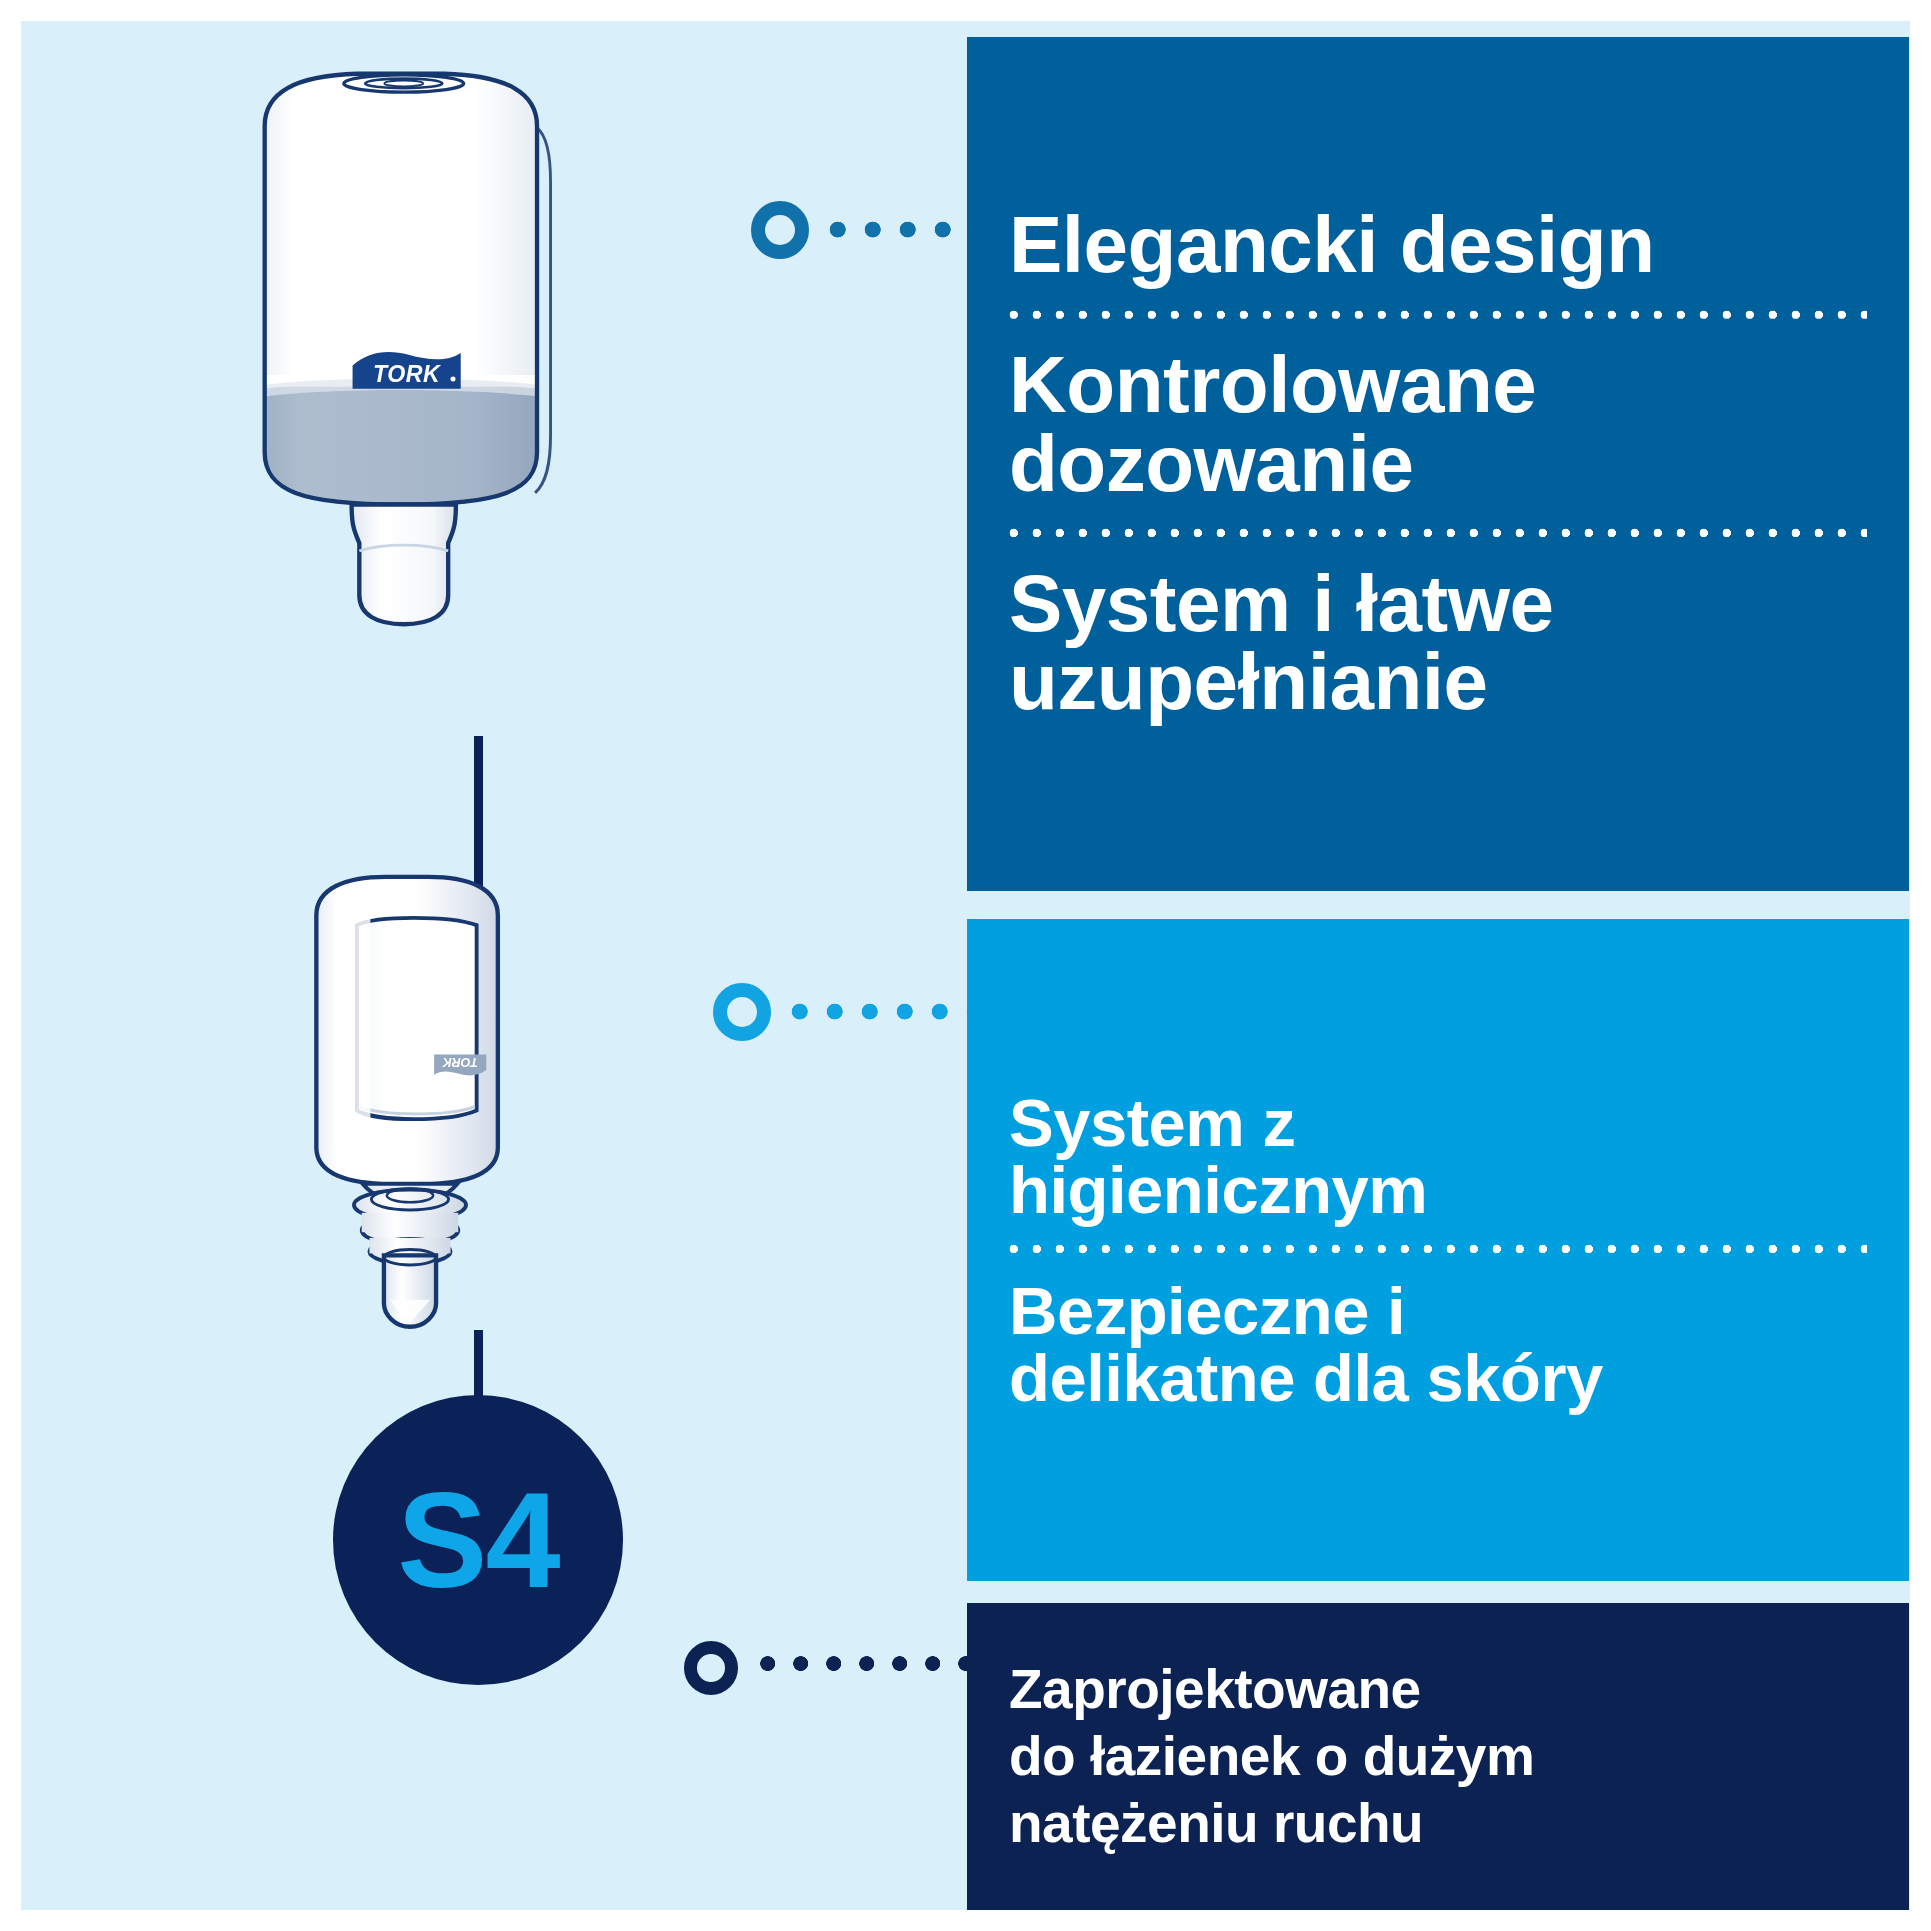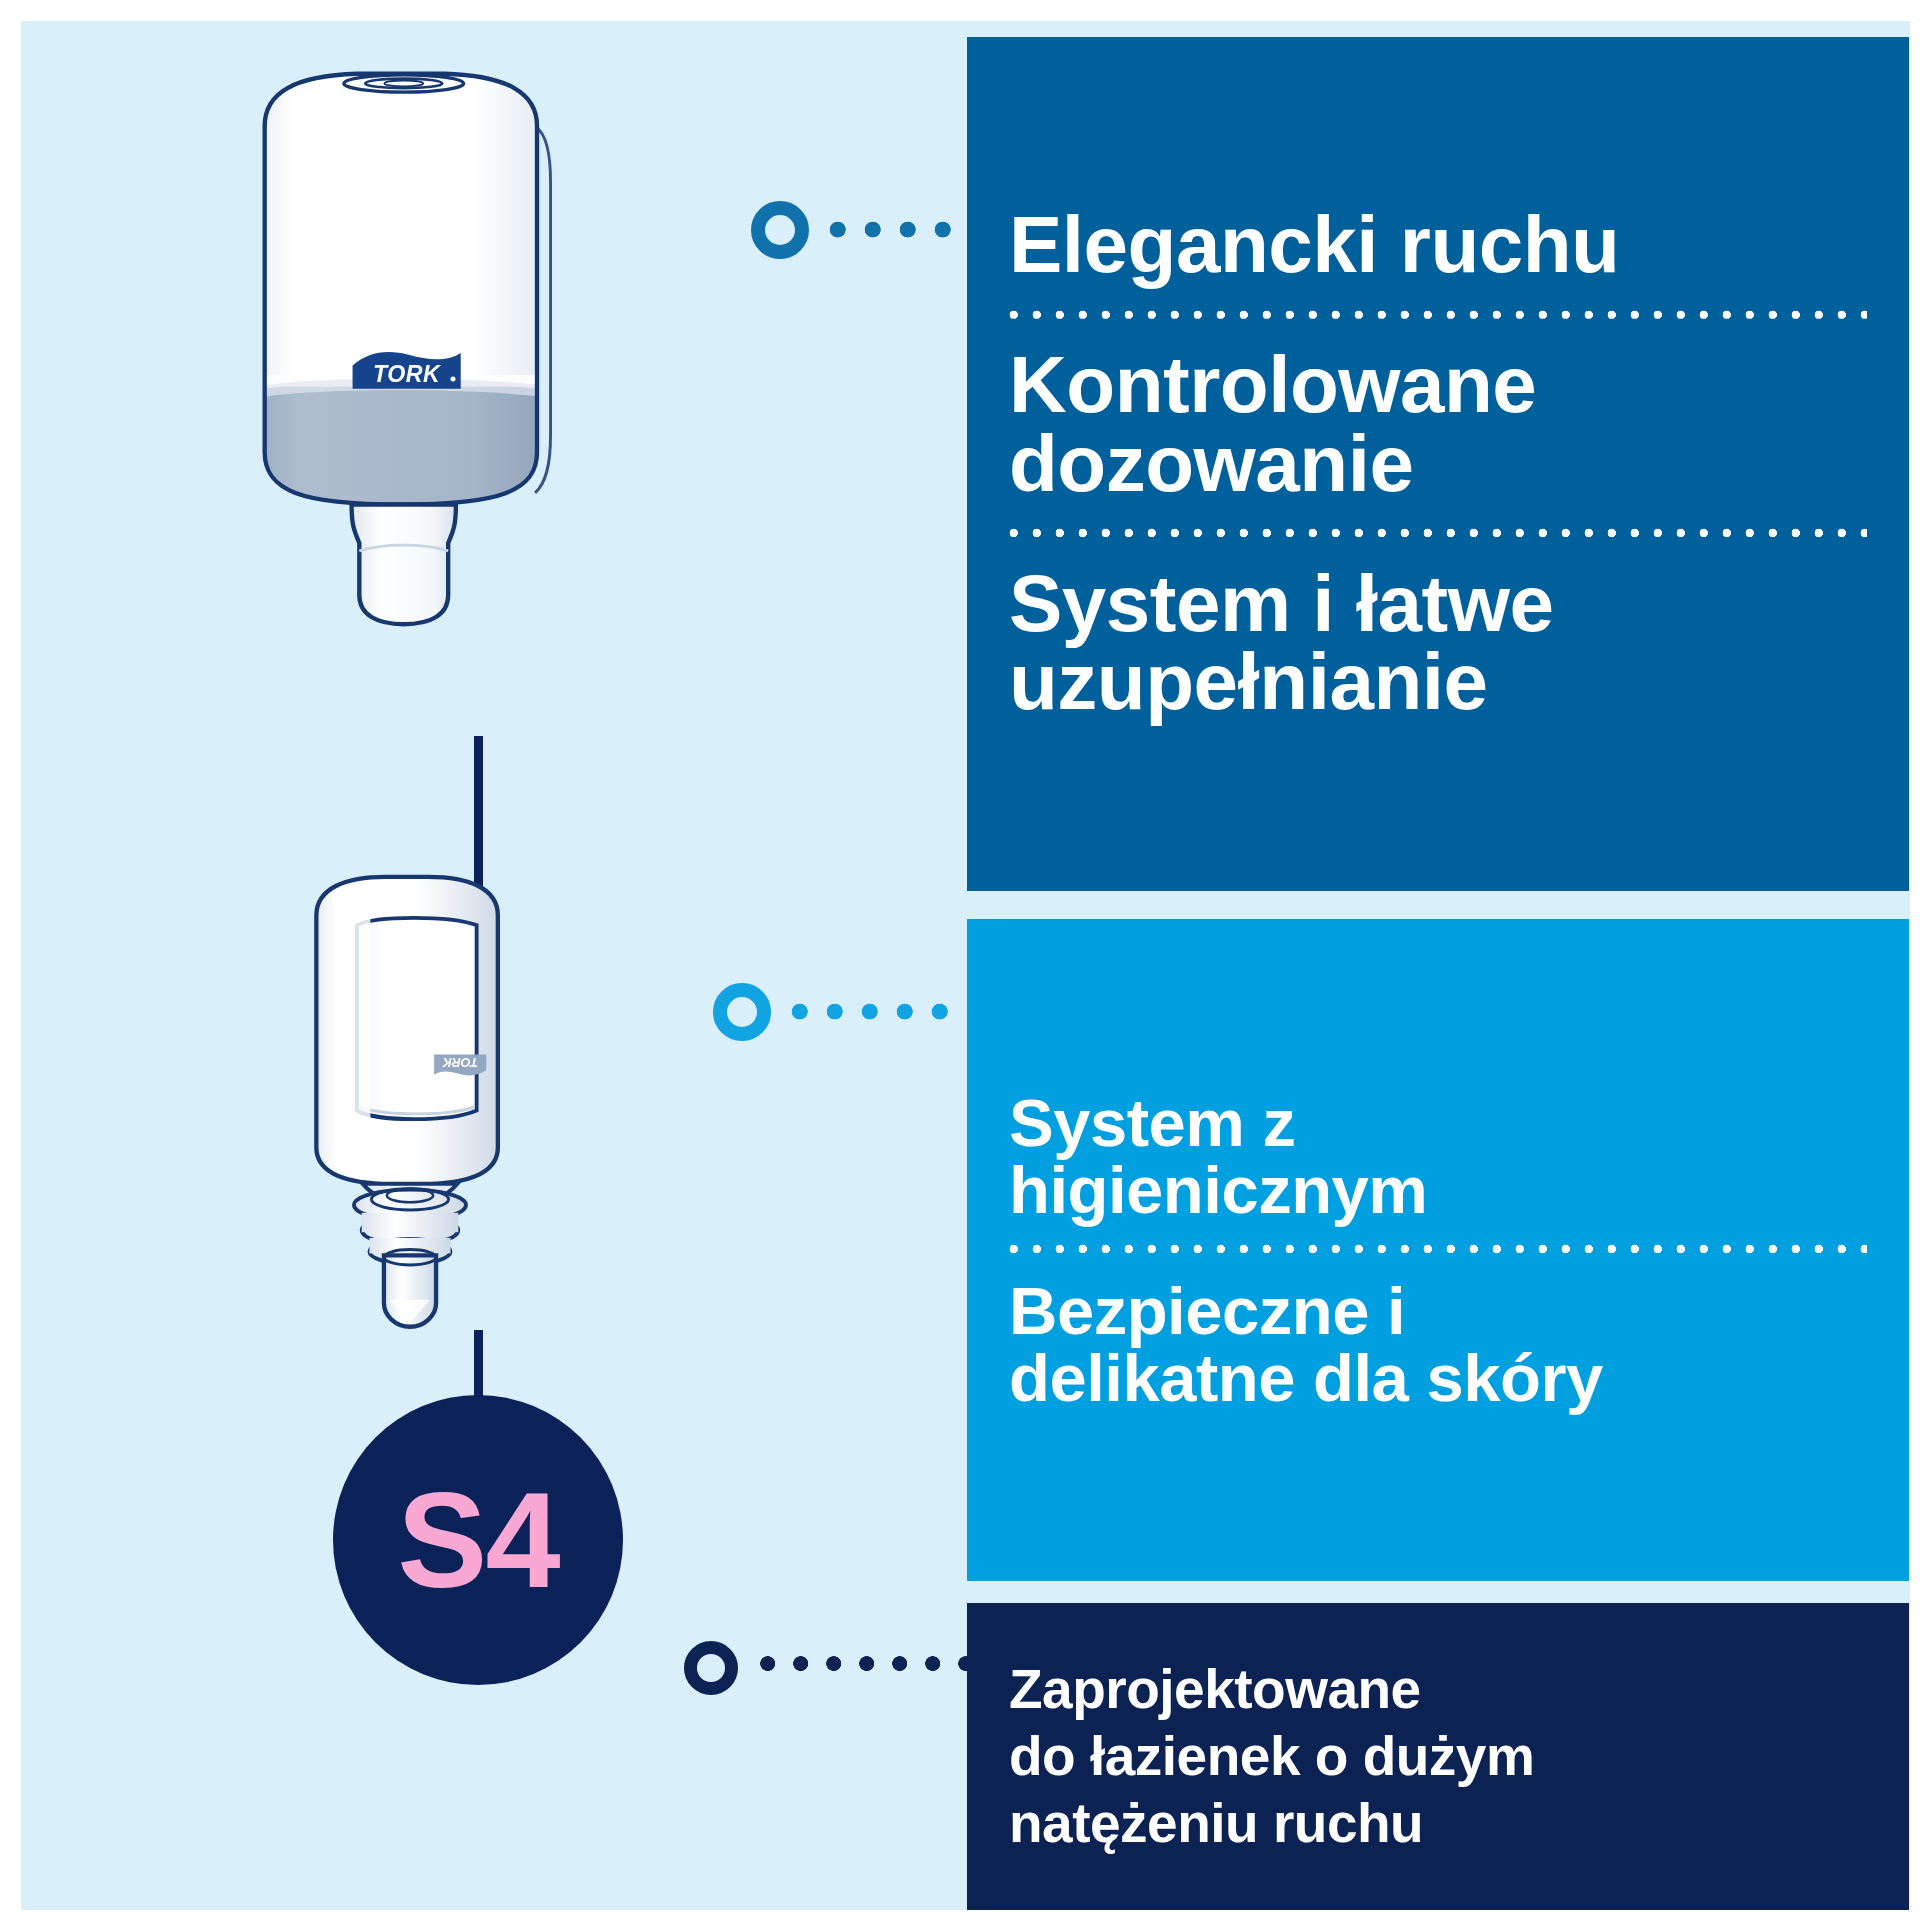--- a/index.html
+++ b/index.html
@@ -107,21 +107,21 @@
     top: 1395px;
     width: 290px;
     height: 290px;
     border-radius: 50%;
     background: #0a2258;
     display: flex;
     align-items: center;
     justify-content: center;
   }
   .s4-badge span {
-    color: #f9a8d4;
+    color: #0ea5e9;
     font-size: 135px;
     font-weight: bold;
     letter-spacing: -1.9px;
     line-height: 1;
   }
 
   
   .stem {
     position: absolute;
     width: 8.7px;
@@ -257,21 +257,21 @@
   <div class="leader leader-1"></div>
 
   <div class="ring ring-2"></div>
   <div class="leader leader-2"></div>
 
   <div class="ring ring-3"></div>
   <div class="leader leader-3"></div>
 
   <div class="panel panel-primary">
     <div class="feature f-big">
-      <div>Elegancki ruchu</div>
+      <div>Elegancki design</div>
     </div>
     <div class="dot-rule"></div>
     <div class="feature f-big">
       <div>Kontrolowane</div>
       <div>dozowanie</div>
     </div>
     <div class="dot-rule"></div>
     <div class="feature f-big">
       <div>System i łatwe</div>
       <div>uzupełnianie</div>

